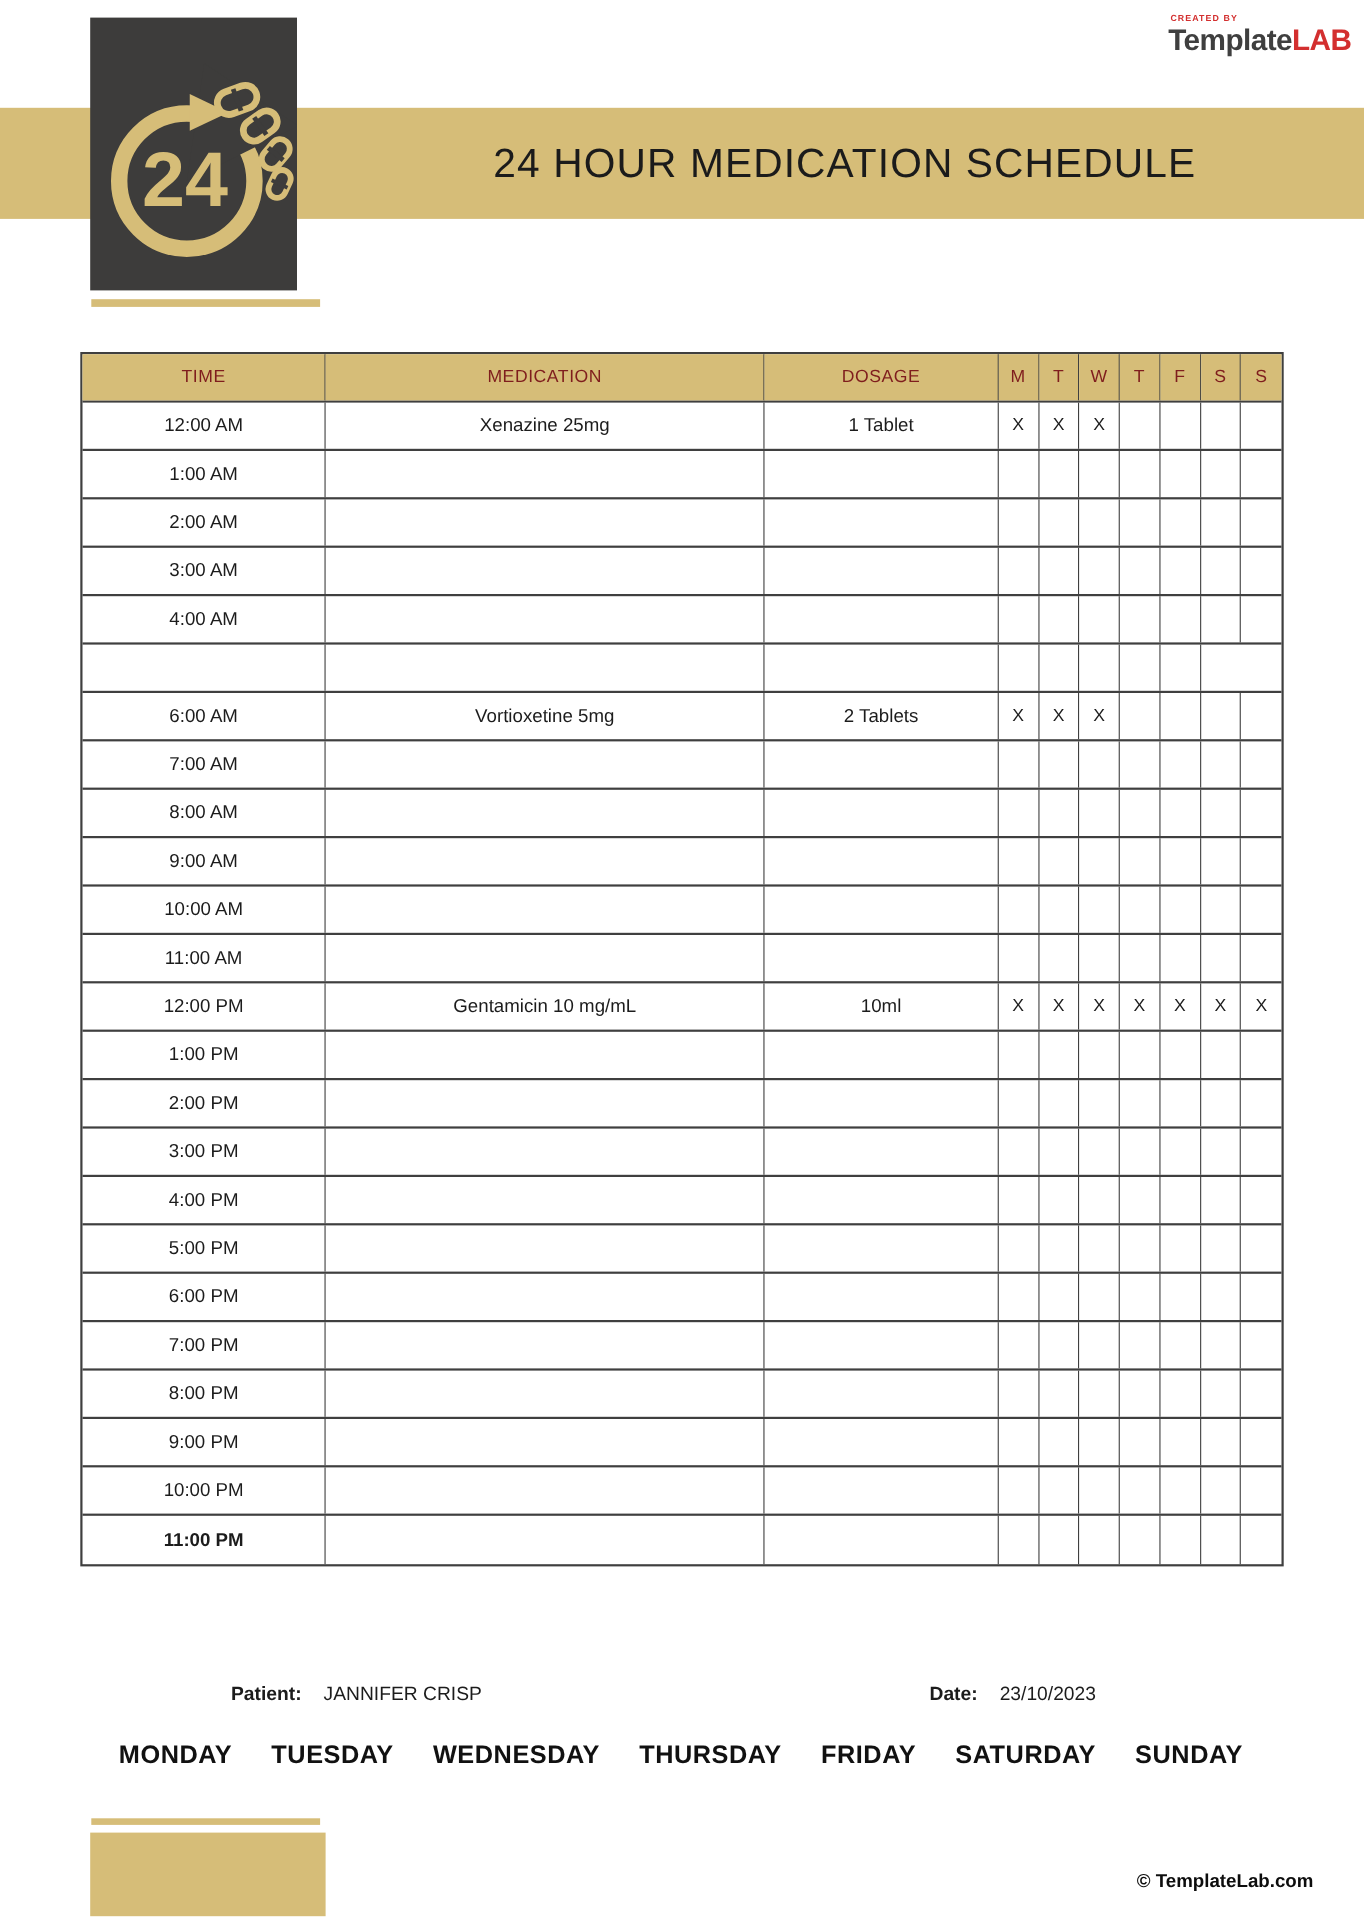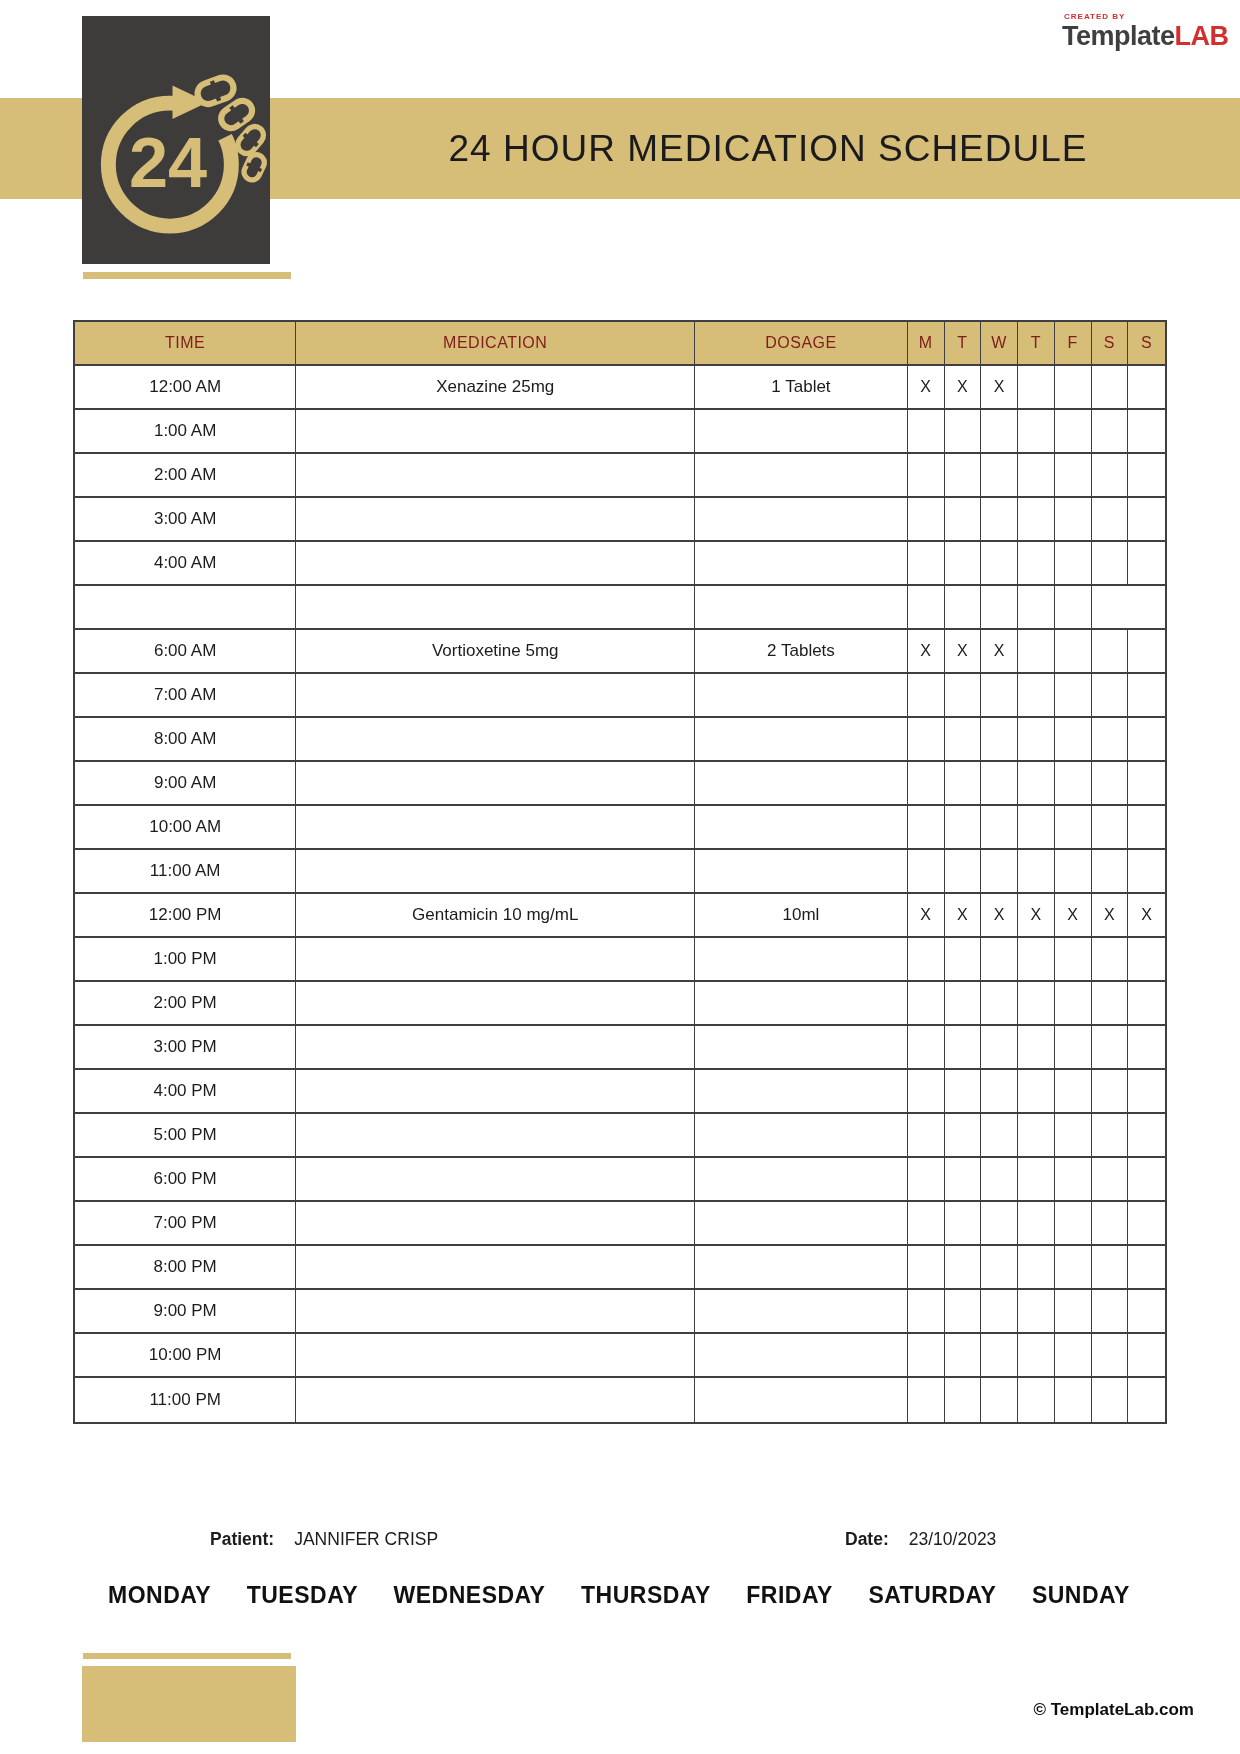--- a/index.html
+++ b/index.html
@@ -33,21 +33,21 @@
   .brand .brand-lab{color:var(--brand_red);}
   
   .med-table{
     position:absolute;left:73px;top:320px;width:1094px;
     border:2px solid var(--border);background:#fff;
   }
   .t-row{
     display:grid;grid-template-columns:20.3% 36.6% 19.5% repeat(7,1fr);
     height:44px;border-bottom:2px solid var(--border);
   }
-  .t-row:last-child{border-bottom:none;}
+  .t-row:last-child{border-bottom:none;font-weight:bold;}
   .t-cell{
     border-right:1px solid var(--border);
     display:flex;align-items:center;justify-content:center;
     font-size:17px;white-space:nowrap;overflow:hidden;
   }
   .t-cell:last-child{border-right:none;}
   .t-head .t-cell{background:var(--gold);font-size:16px;letter-spacing:0.5px;color:#7f1d1d;}
   .t-cell.day{font-size:16px;}
   
   .detail-group{position:absolute;top:1529px;font-size:17.5px;white-space:nowrap;}

